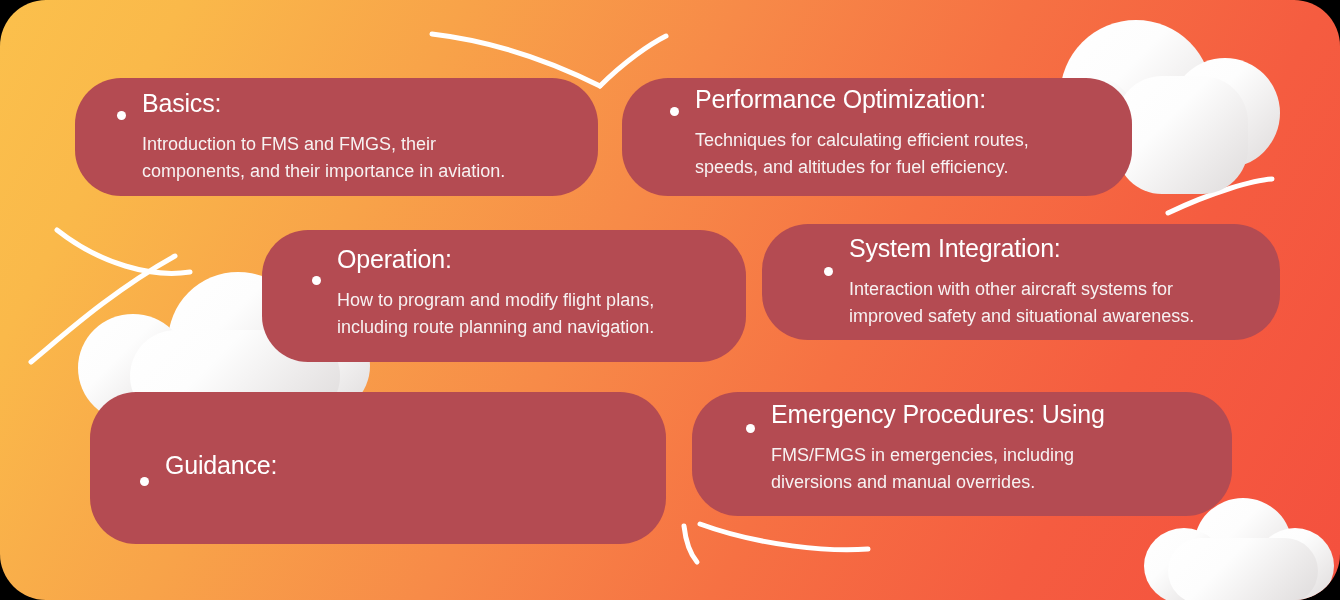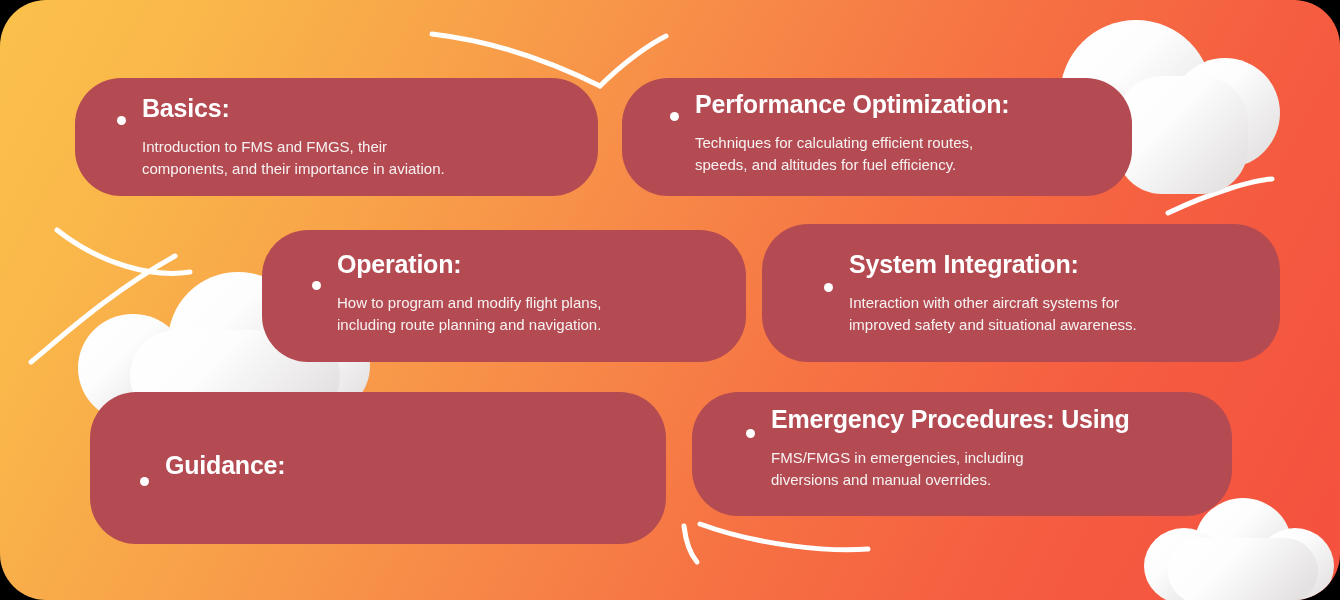--- a/index.html
+++ b/index.html
@@ -96,47 +96,47 @@
     border-radius: 50%;
     background: #ffffff;
     margin-right: 16px;
   }
   .card-text {
     flex: 1 1 auto;
     color: #ffffff;
   }
   .card-title {
     font-size: 25px;
-    font-weight: bold;
+    font-weight: normal;
     line-height: 1.12;
     letter-spacing: -0.2px;
     color: #ffffff;
     display: block;
   }
   .card-body {
-    font-size: 15px;
+    font-size: 18px;
     font-weight: normal;
     line-height: 1.48;
     color: #f7f2f2;
     display: block;
     margin-top: 14px;
     white-space: pre-line;
   }
 
   
   #card-basics        { left: 75px;  top: 78px;  width: 523px; height: 118px; padding: 0 30px 0 42px; }
   #card-basics .bullet        { margin-top: 22px; }
 
   #card-performance   { left: 622px; top: 78px;  width: 510px; height: 118px; padding: 0 26px 8px 48px; }
   #card-performance .bullet   { margin-top: 22px; }
 
   #card-operation     { left: 262px; top: 230px; width: 484px; height: 132px; padding: 0 26px 6px 50px; justify-content: flex-end; }
   #card-operation .bullet     { margin-top: 31px; }
 
-  #card-integration   { left: 762px; top: 224px; width: 518px; height: 138px; padding: 0 26px 0 62px; }
+  #card-integration   { left: 762px; top: 224px; width: 518px; height: 116px; padding: 0 26px 0 62px; }
   #card-integration .bullet   { margin-top: 33px; }
 
   #card-guidance      { left: 90px;  top: 392px; width: 576px; height: 152px; padding: 0 38px 0 50px; }
   #card-guidance .bullet      { margin-top: 26px; }
 
   #card-emergency     { left: 692px; top: 392px; width: 540px; height: 124px; padding: 0 26px 12px 54px; }
   #card-emergency .bullet     { margin-top: 24px; }
 </style>
 </head>
 <body>

